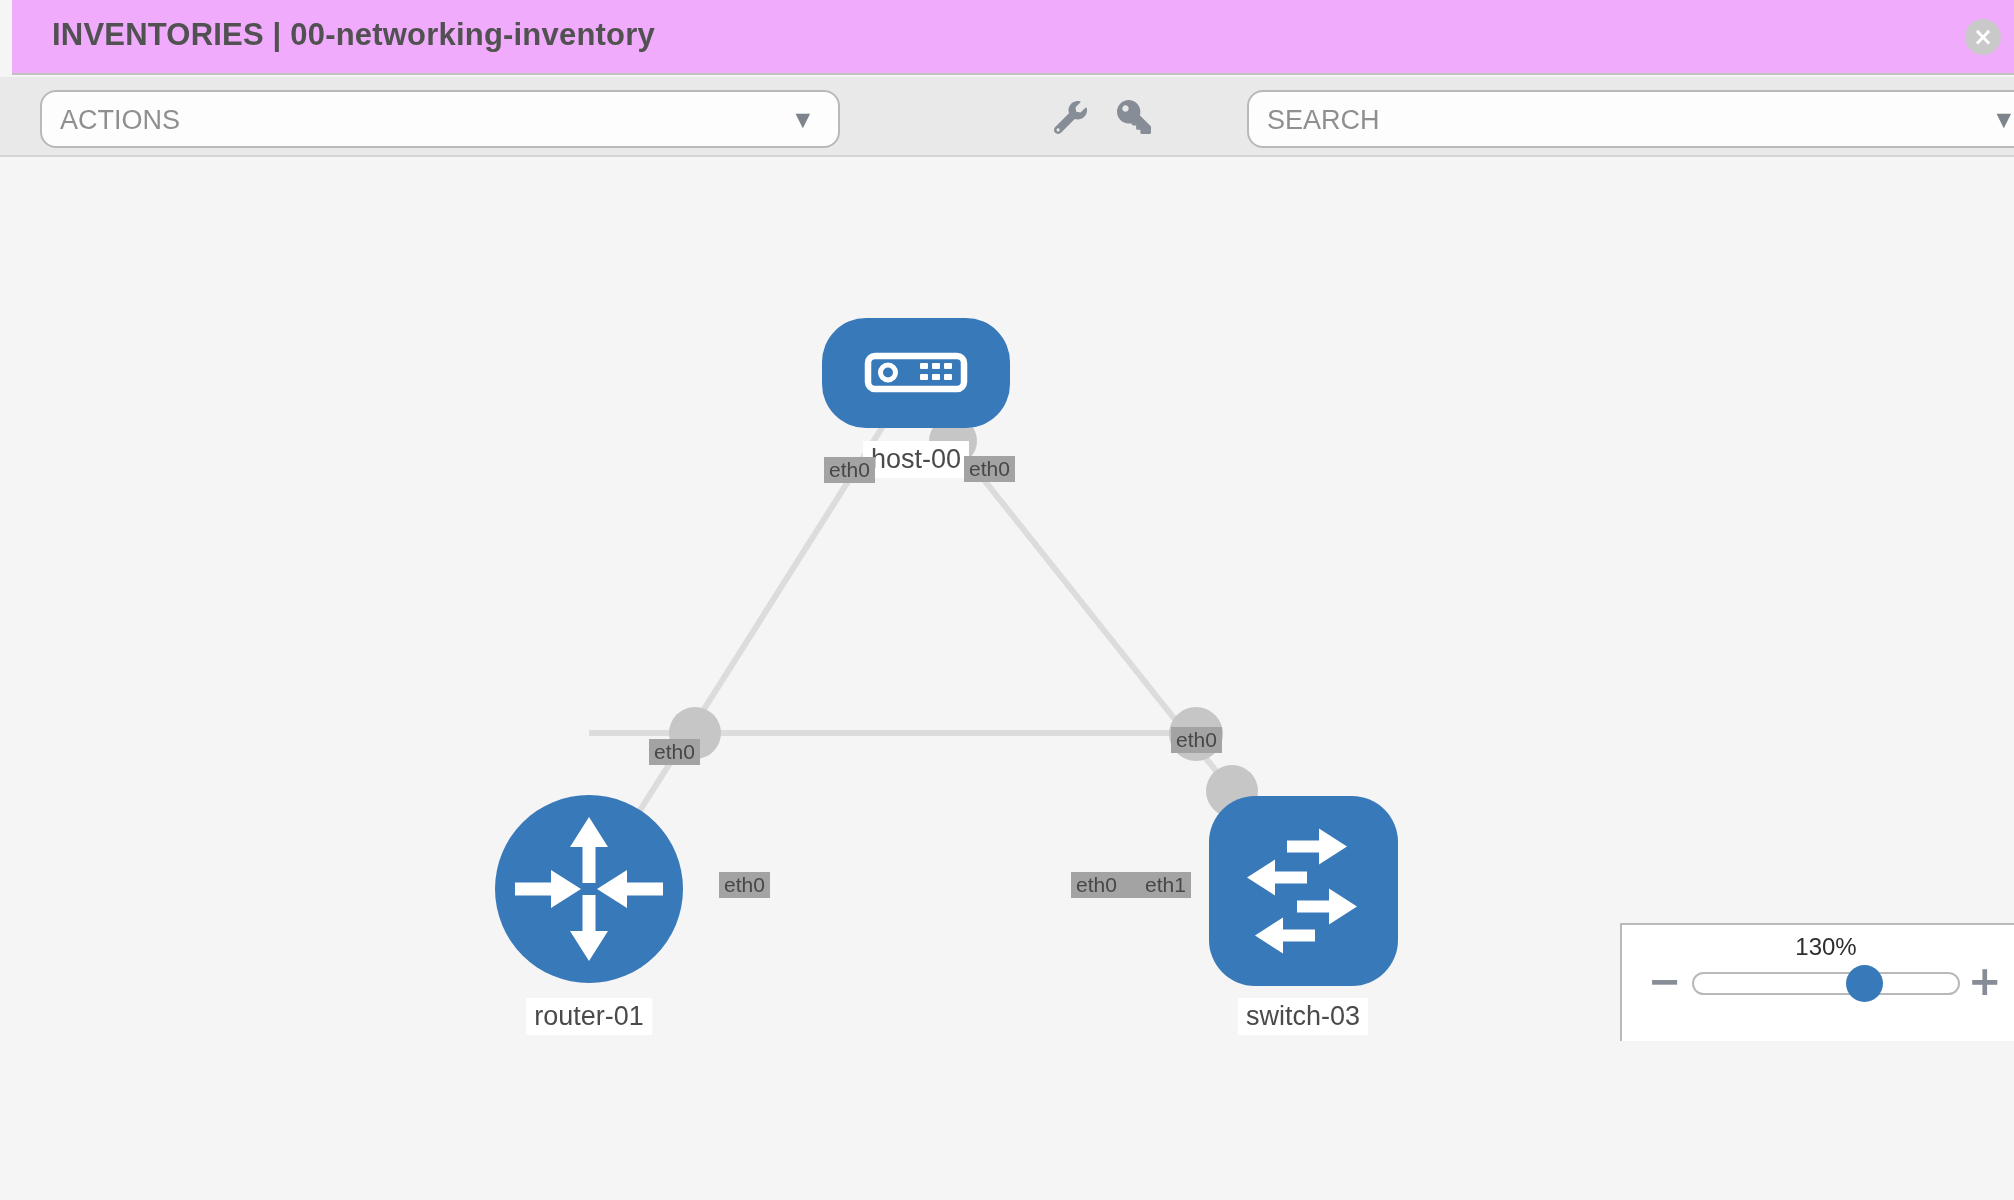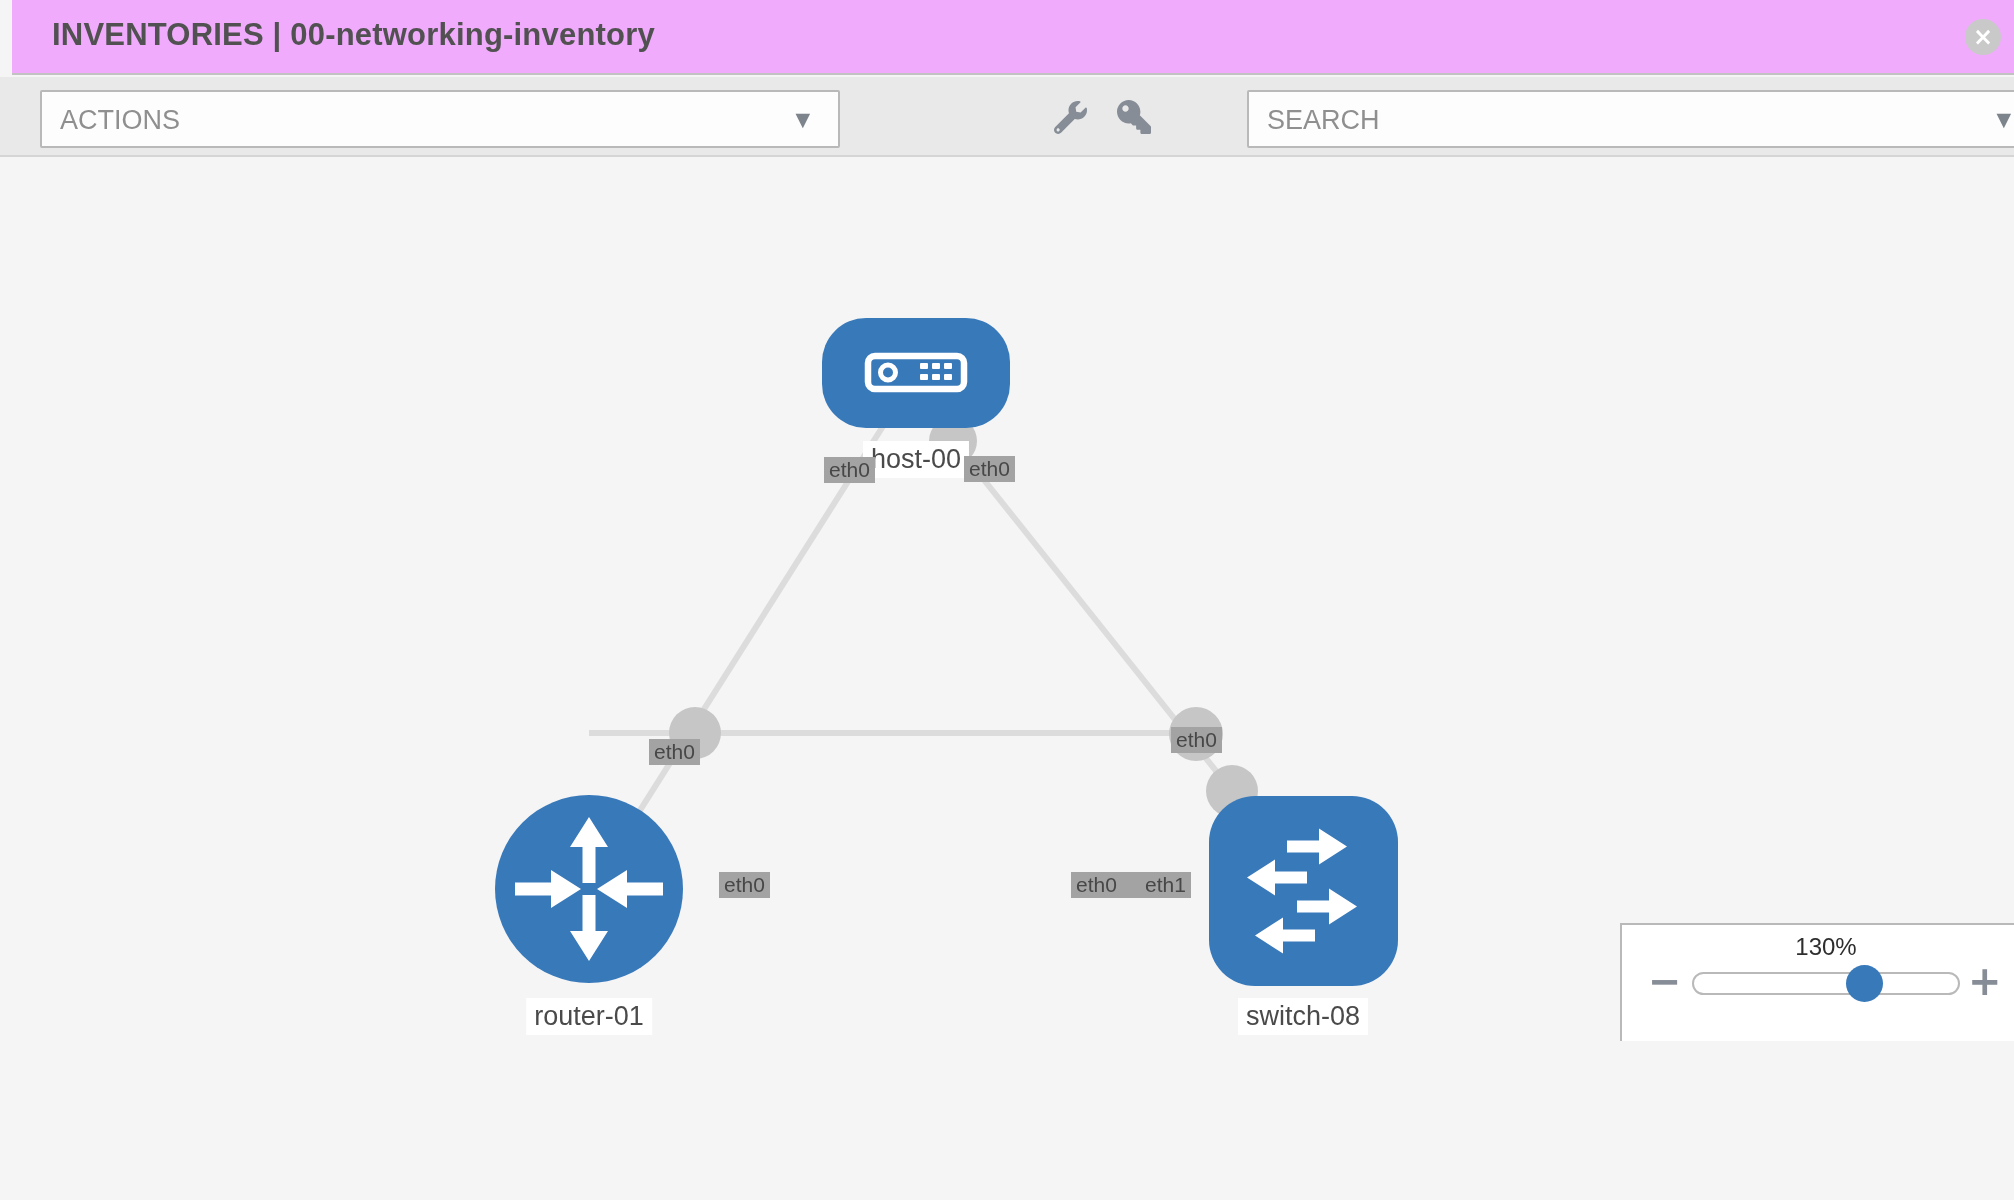--- a/index.html
+++ b/index.html
@@ -13,21 +13,21 @@
   .hdr h1{position:absolute;left:40px;top:17px;margin:0;font-size:31px;font-weight:700;
           color:#515151;letter-spacing:.2px;}
   .closebtn{position:absolute;left:1953px;top:19px;width:36px;height:36px;border:none;
             border-radius:50%;background:#c9c9c9;color:#fff;cursor:pointer;padding:0;
             font-size:24px;font-weight:700;line-height:34px;text-align:center;
             font-family:"DejaVu Sans",sans-serif;}
   
   .toolbar{position:absolute;left:0;top:77px;width:2014px;height:80px;background:#e9e9e9;
            border-bottom:2px solid #d5d5d5;box-sizing:border-box;}
   .select{position:absolute;top:13px;height:58px;background:#fdfdfd;border:2px solid #b9b9b9;
-          border-radius:2px;box-sizing:border-box;cursor:pointer;}
+          border-radius:16px;box-sizing:border-box;cursor:pointer;}
   .select .sel-label{position:absolute;left:18px;top:13px;font-size:27px;color:#8f8f8f;}
   .select .caret{position:absolute;right:28px;top:16px;font-size:19px;color:#7d848c;
                  font-family:"DejaVu Sans",sans-serif;}
   .sel-actions{left:40px;width:800px;}
   .sel-search{left:1203px;width:794px;margin-left:44px;}
   .iconbtn{position:absolute;top:13px;width:44px;height:54px;background:transparent;border:none;
            cursor:pointer;padding:0;display:flex;align-items:center;justify-content:center;}
   .iconbtn svg{display:block;}
   .btn-wrench{left:1048px;}
   .btn-key{left:1112px;}
@@ -130,21 +130,21 @@
       <svg width="189" height="190" viewBox="0 0 189 189">
         <path fill="#fff" d="M138 50 L110 32 L110 44 L78 44 L78 56 L110 56 L110 68 Z"></path>
         <path fill="#fff" d="M38 81 L66 63 L66 75 L98 75 L98 87 L66 87 L66 99 Z"></path>
         <path fill="#fff" d="M148 110 L120 92 L120 104 L88 104 L88 116 L120 116 L120 128 Z"></path>
         <path fill="#fff" d="M46 139 L74 121 L74 133 L106 133 L106 145 L74 145 L74 157 Z"></path>
       </svg>
     </div>
 
     <span class="nodelabel" style="left:916px;top:282px;">host-00</span>
     <span class="nodelabel" style="left:589px;top:839px;">router-01</span>
-    <span class="nodelabel" style="left:1303px;top:839px;">switch-08</span>
+    <span class="nodelabel" style="left:1303px;top:839px;">switch-03</span>
 
     <span class="ethchip" style="left:824px;top:298px;">eth0</span>
     <span class="ethchip" style="left:964px;top:297px;">eth0</span>
     <span class="ethchip" style="left:649px;top:580px;">eth0</span>
     <span class="ethchip" style="left:1171px;top:568px;">eth0</span>
     <span class="ethchip" style="left:719px;top:713px;">eth0</span>
     <span class="ethchip" style="left:1071px;top:713px;">eth0</span>
     <span class="ethchip" style="left:1117px;top:713px;padding-left:28px;">eth1</span>
   </div>
 

